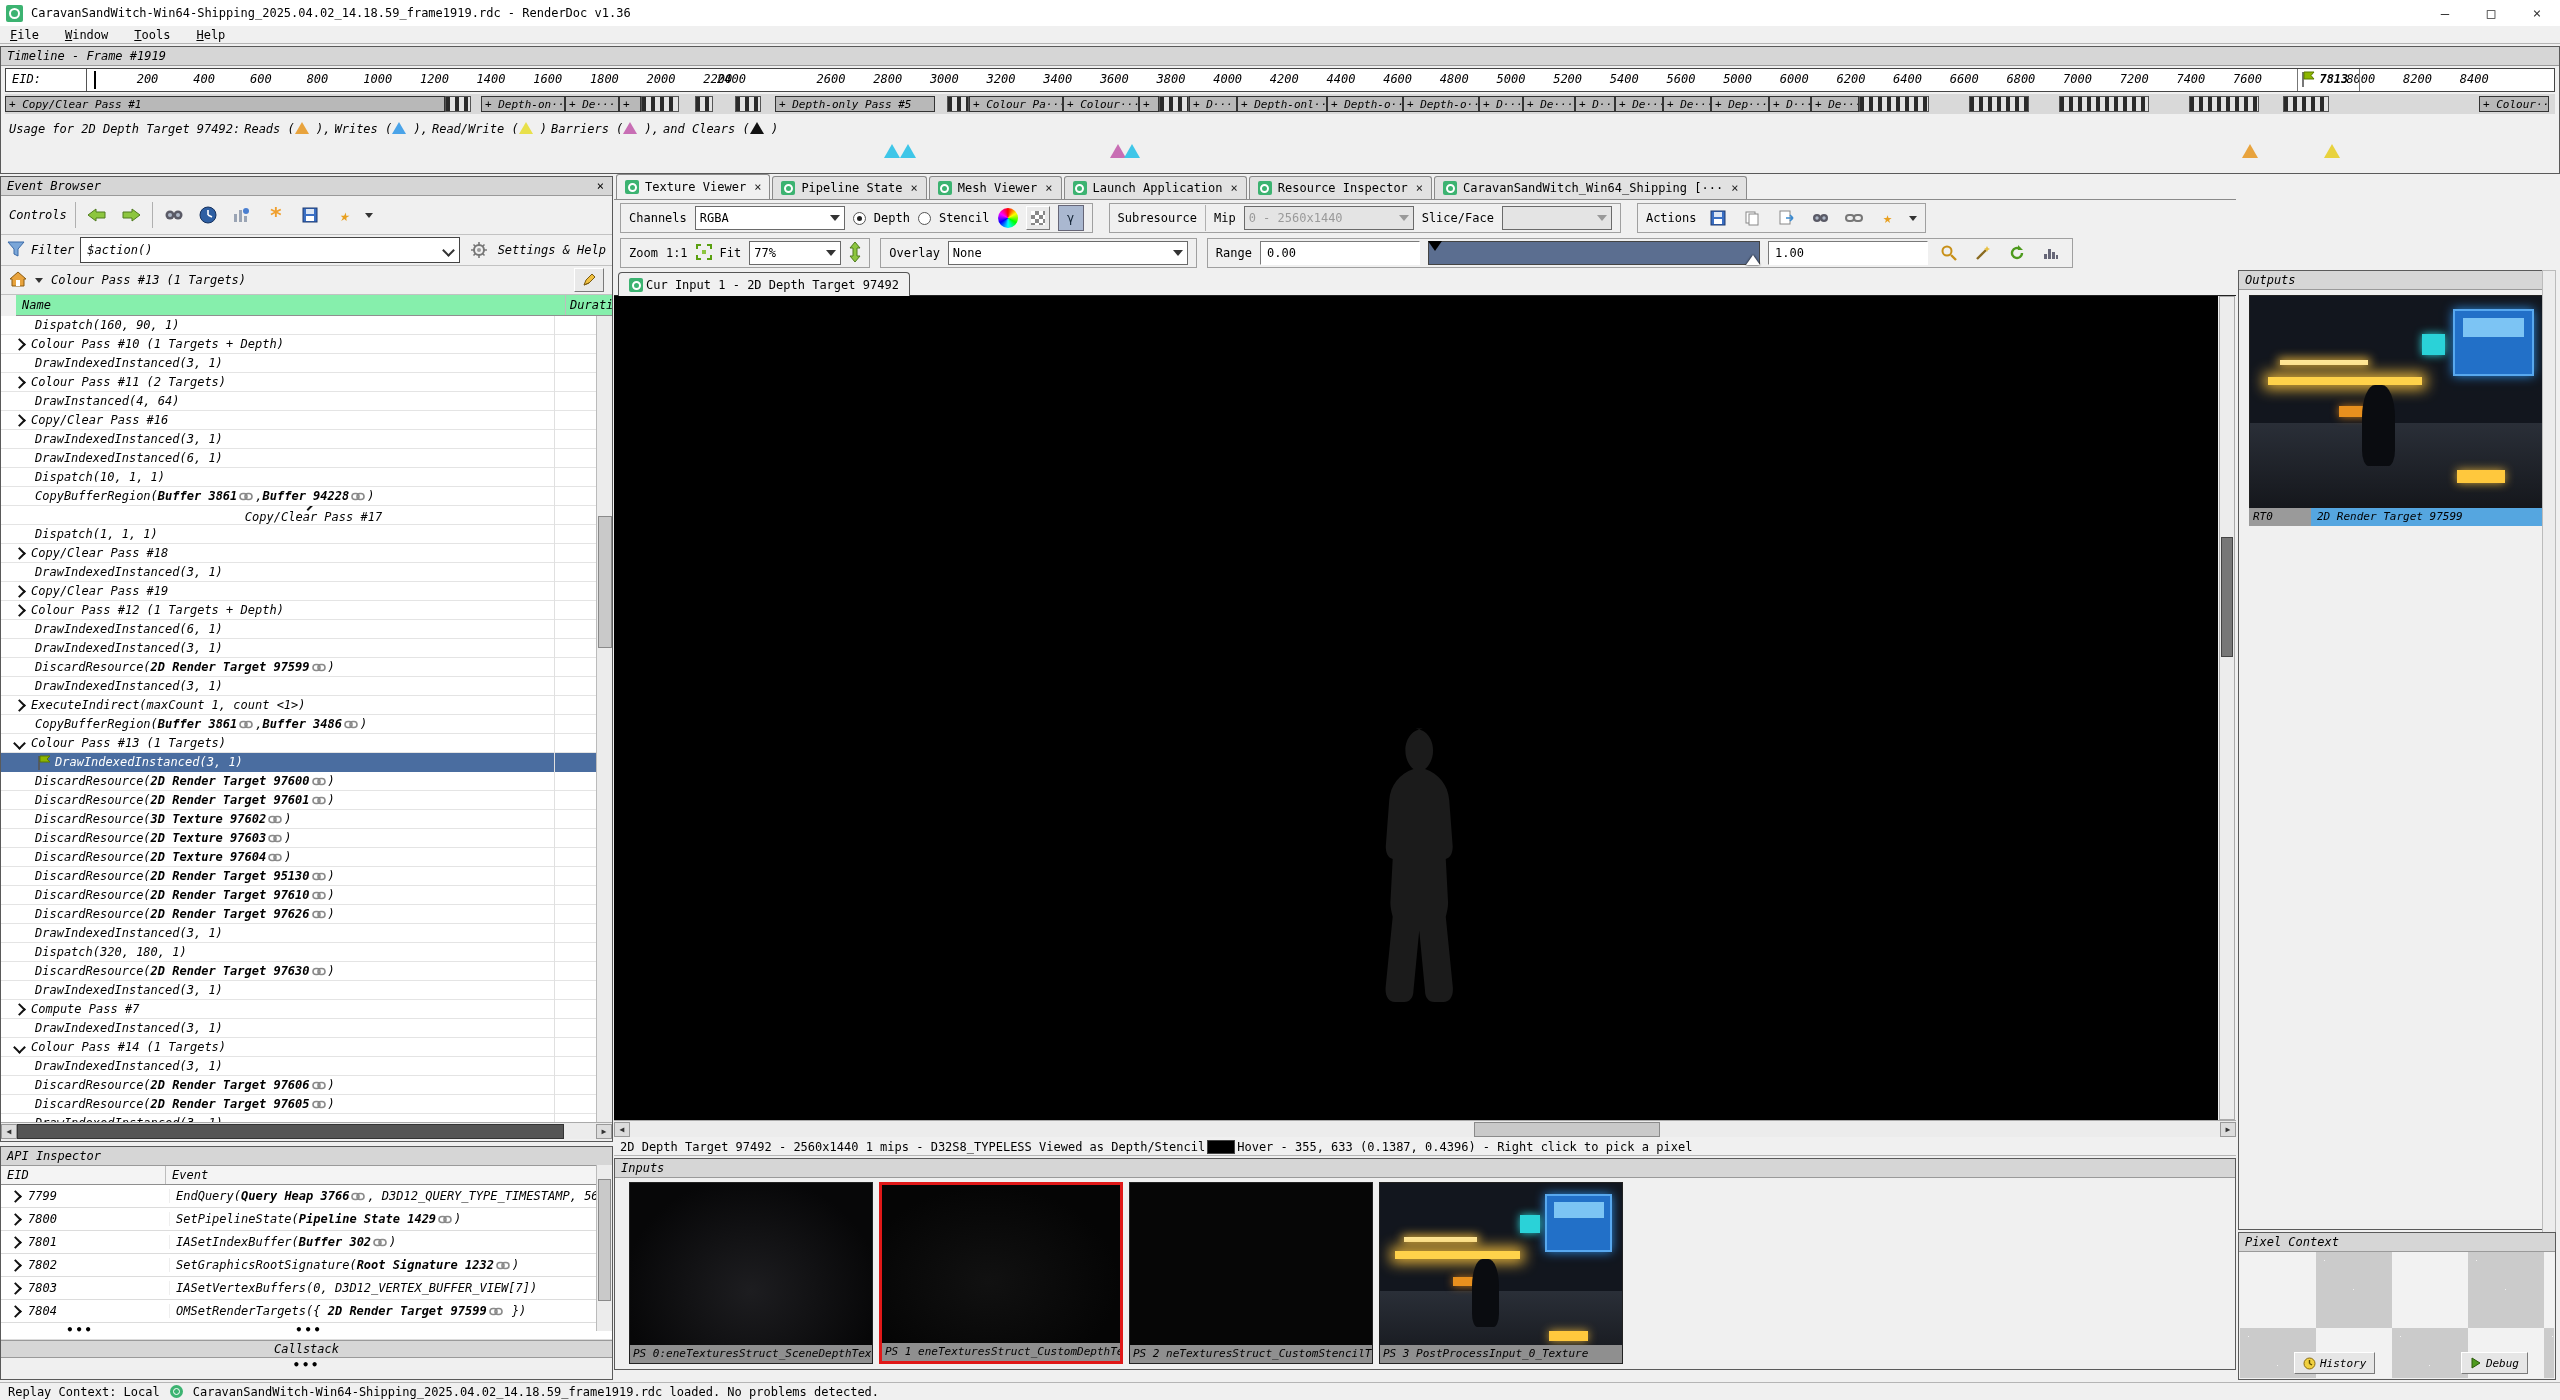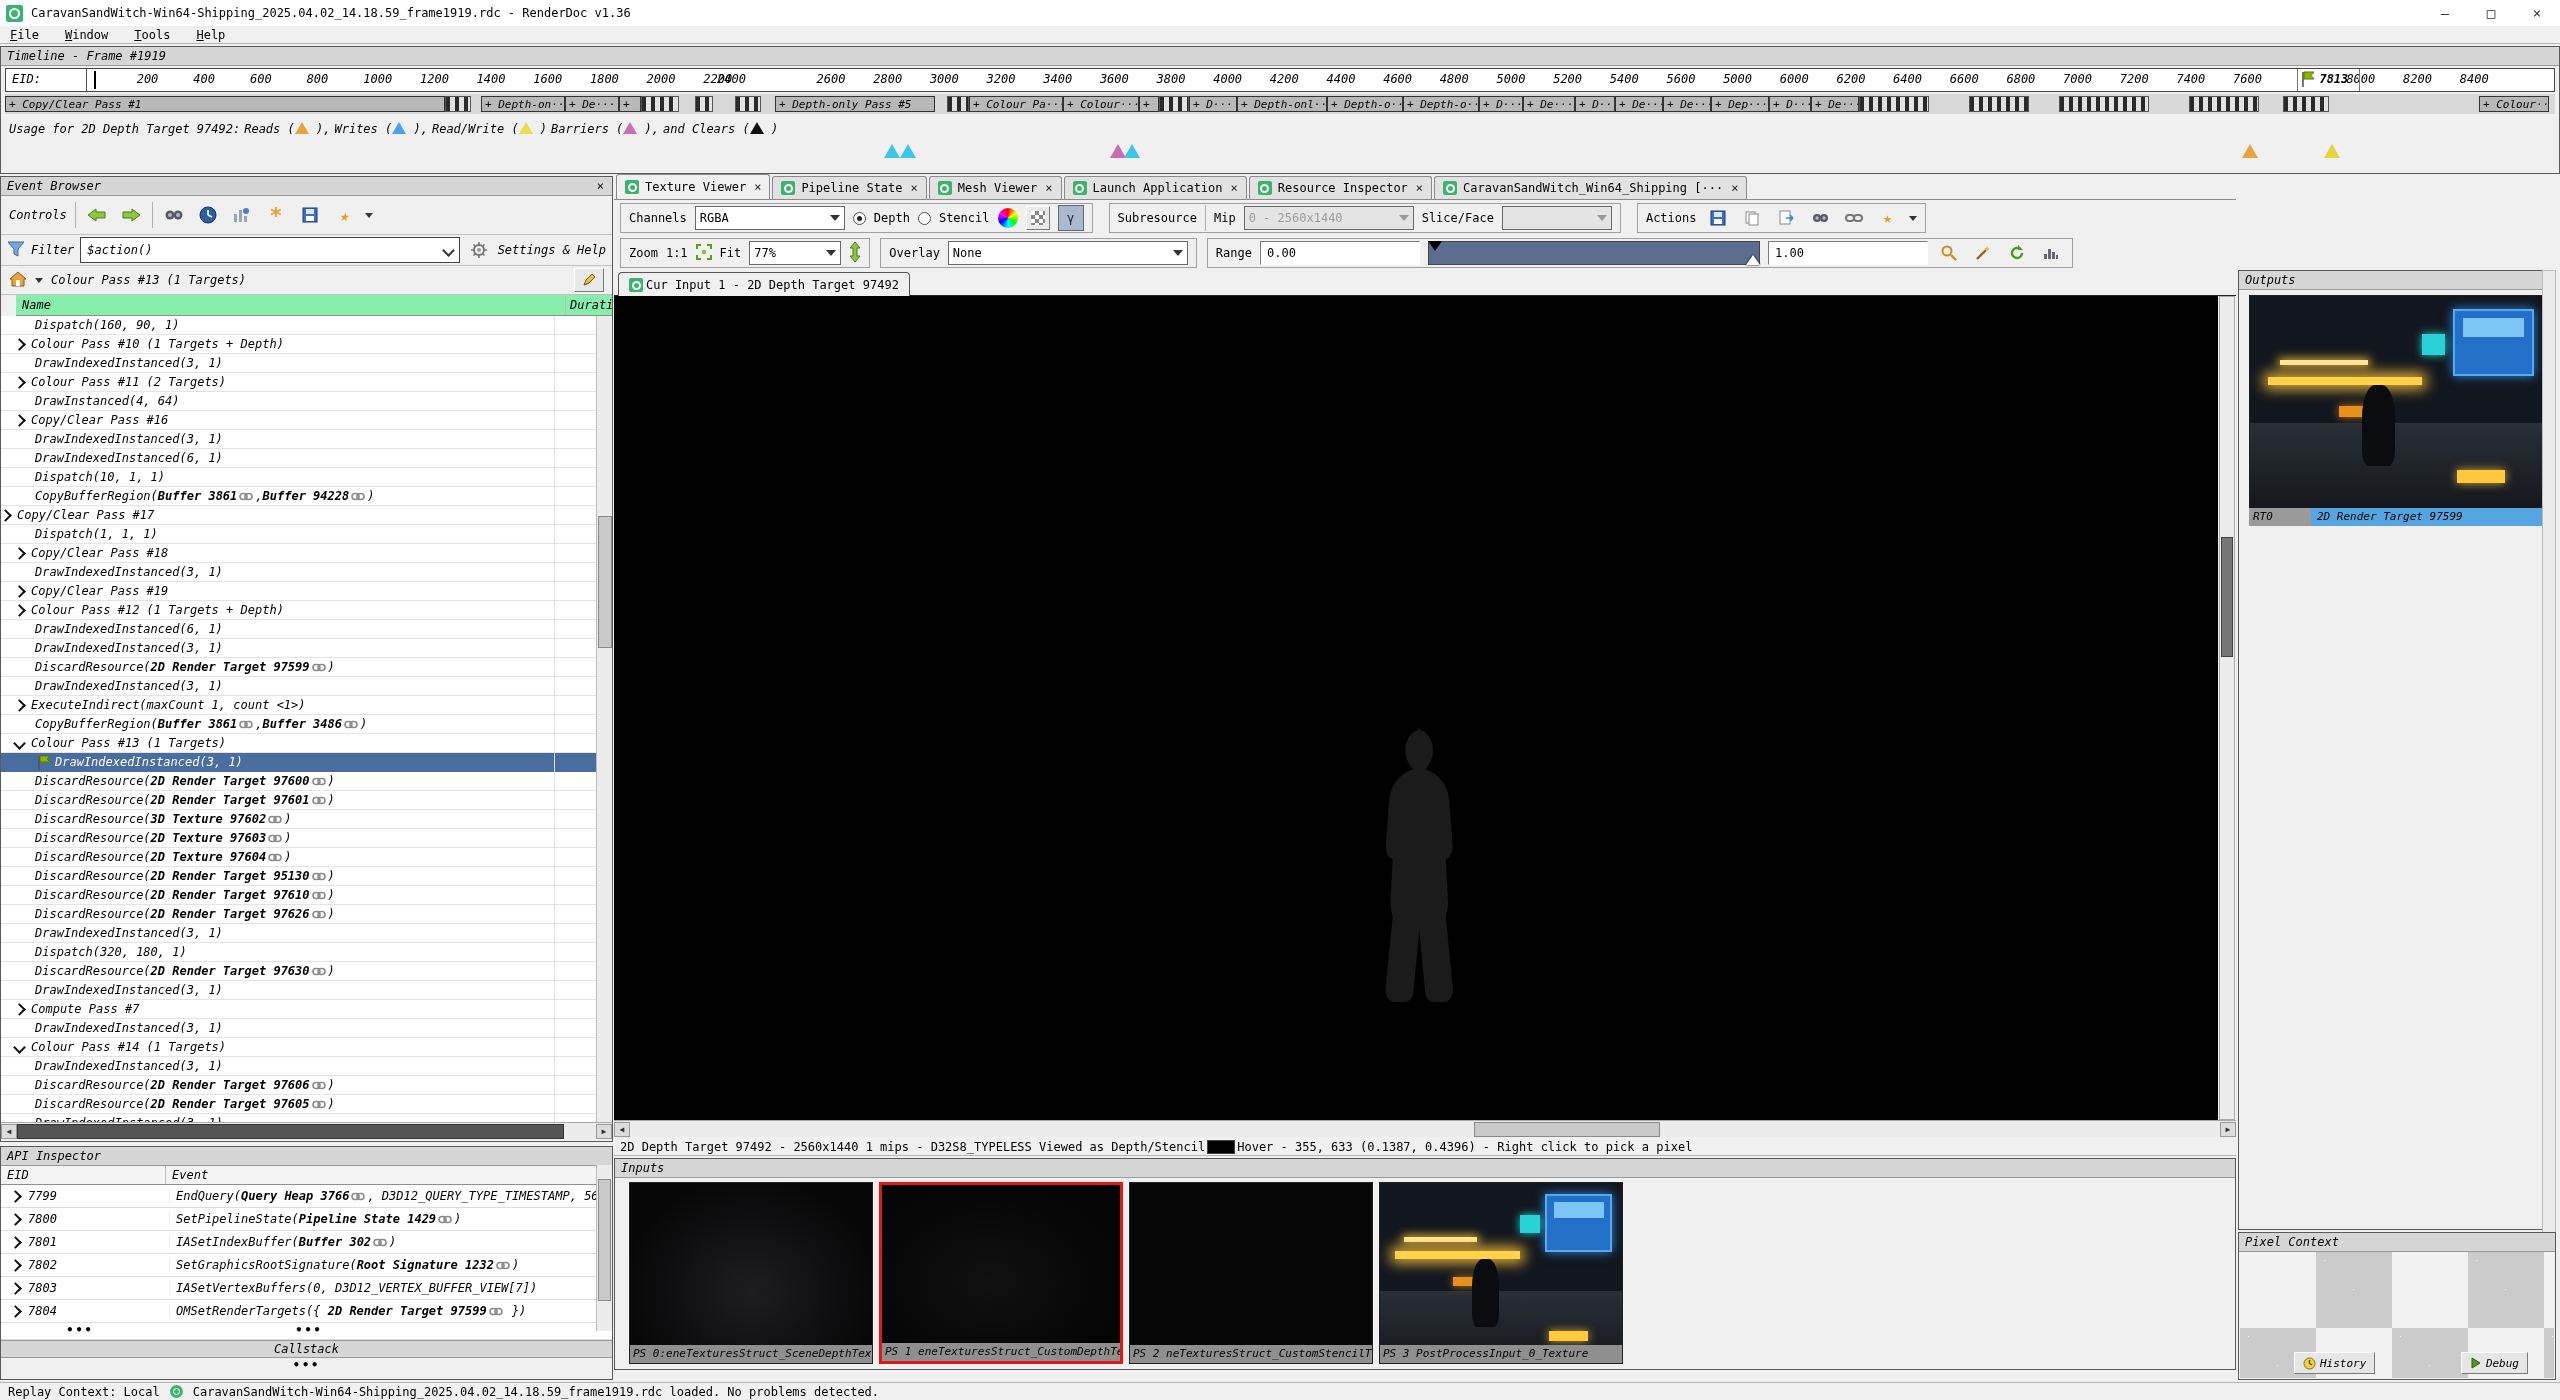--- a/index.html
+++ b/index.html
@@ -426,21 +426,21 @@
             <span>,  </span>
             <b>Buffer 94228</b>
             <svg class="linkico" width="14" height="9">
               <g fill="none" stroke="#8a8a8a" stroke-width="1.6">
                 <rect x="1" y="1.5" width="7" height="6" rx="3"></rect>
                 <rect x="6" y="1.5" width="7" height="6" rx="3"></rect>
               </g>
             </svg>
             <span>)</span>
           </div>
-          <div class="erow" style="padding-left: 0;">
+          <div class="erow" style="padding-left: 14px; flex-direction: column;">
             <span class="chev r" style="margin: 0px 7px 0px 0px;"></span>
             <span>Copy/Clear Pass #17</span>
           </div>
           <div class="erow" style="padding-left: 34px;">
             <span>Dispatch(1, 1, 1)</span>
           </div>
           <div class="erow" style="padding-left: 14px;">
             <span class="chev r" style="margin: 0px 7px 0px 0px;"></span>
             <span>Copy/Clear Pass #18</span>
           </div>

